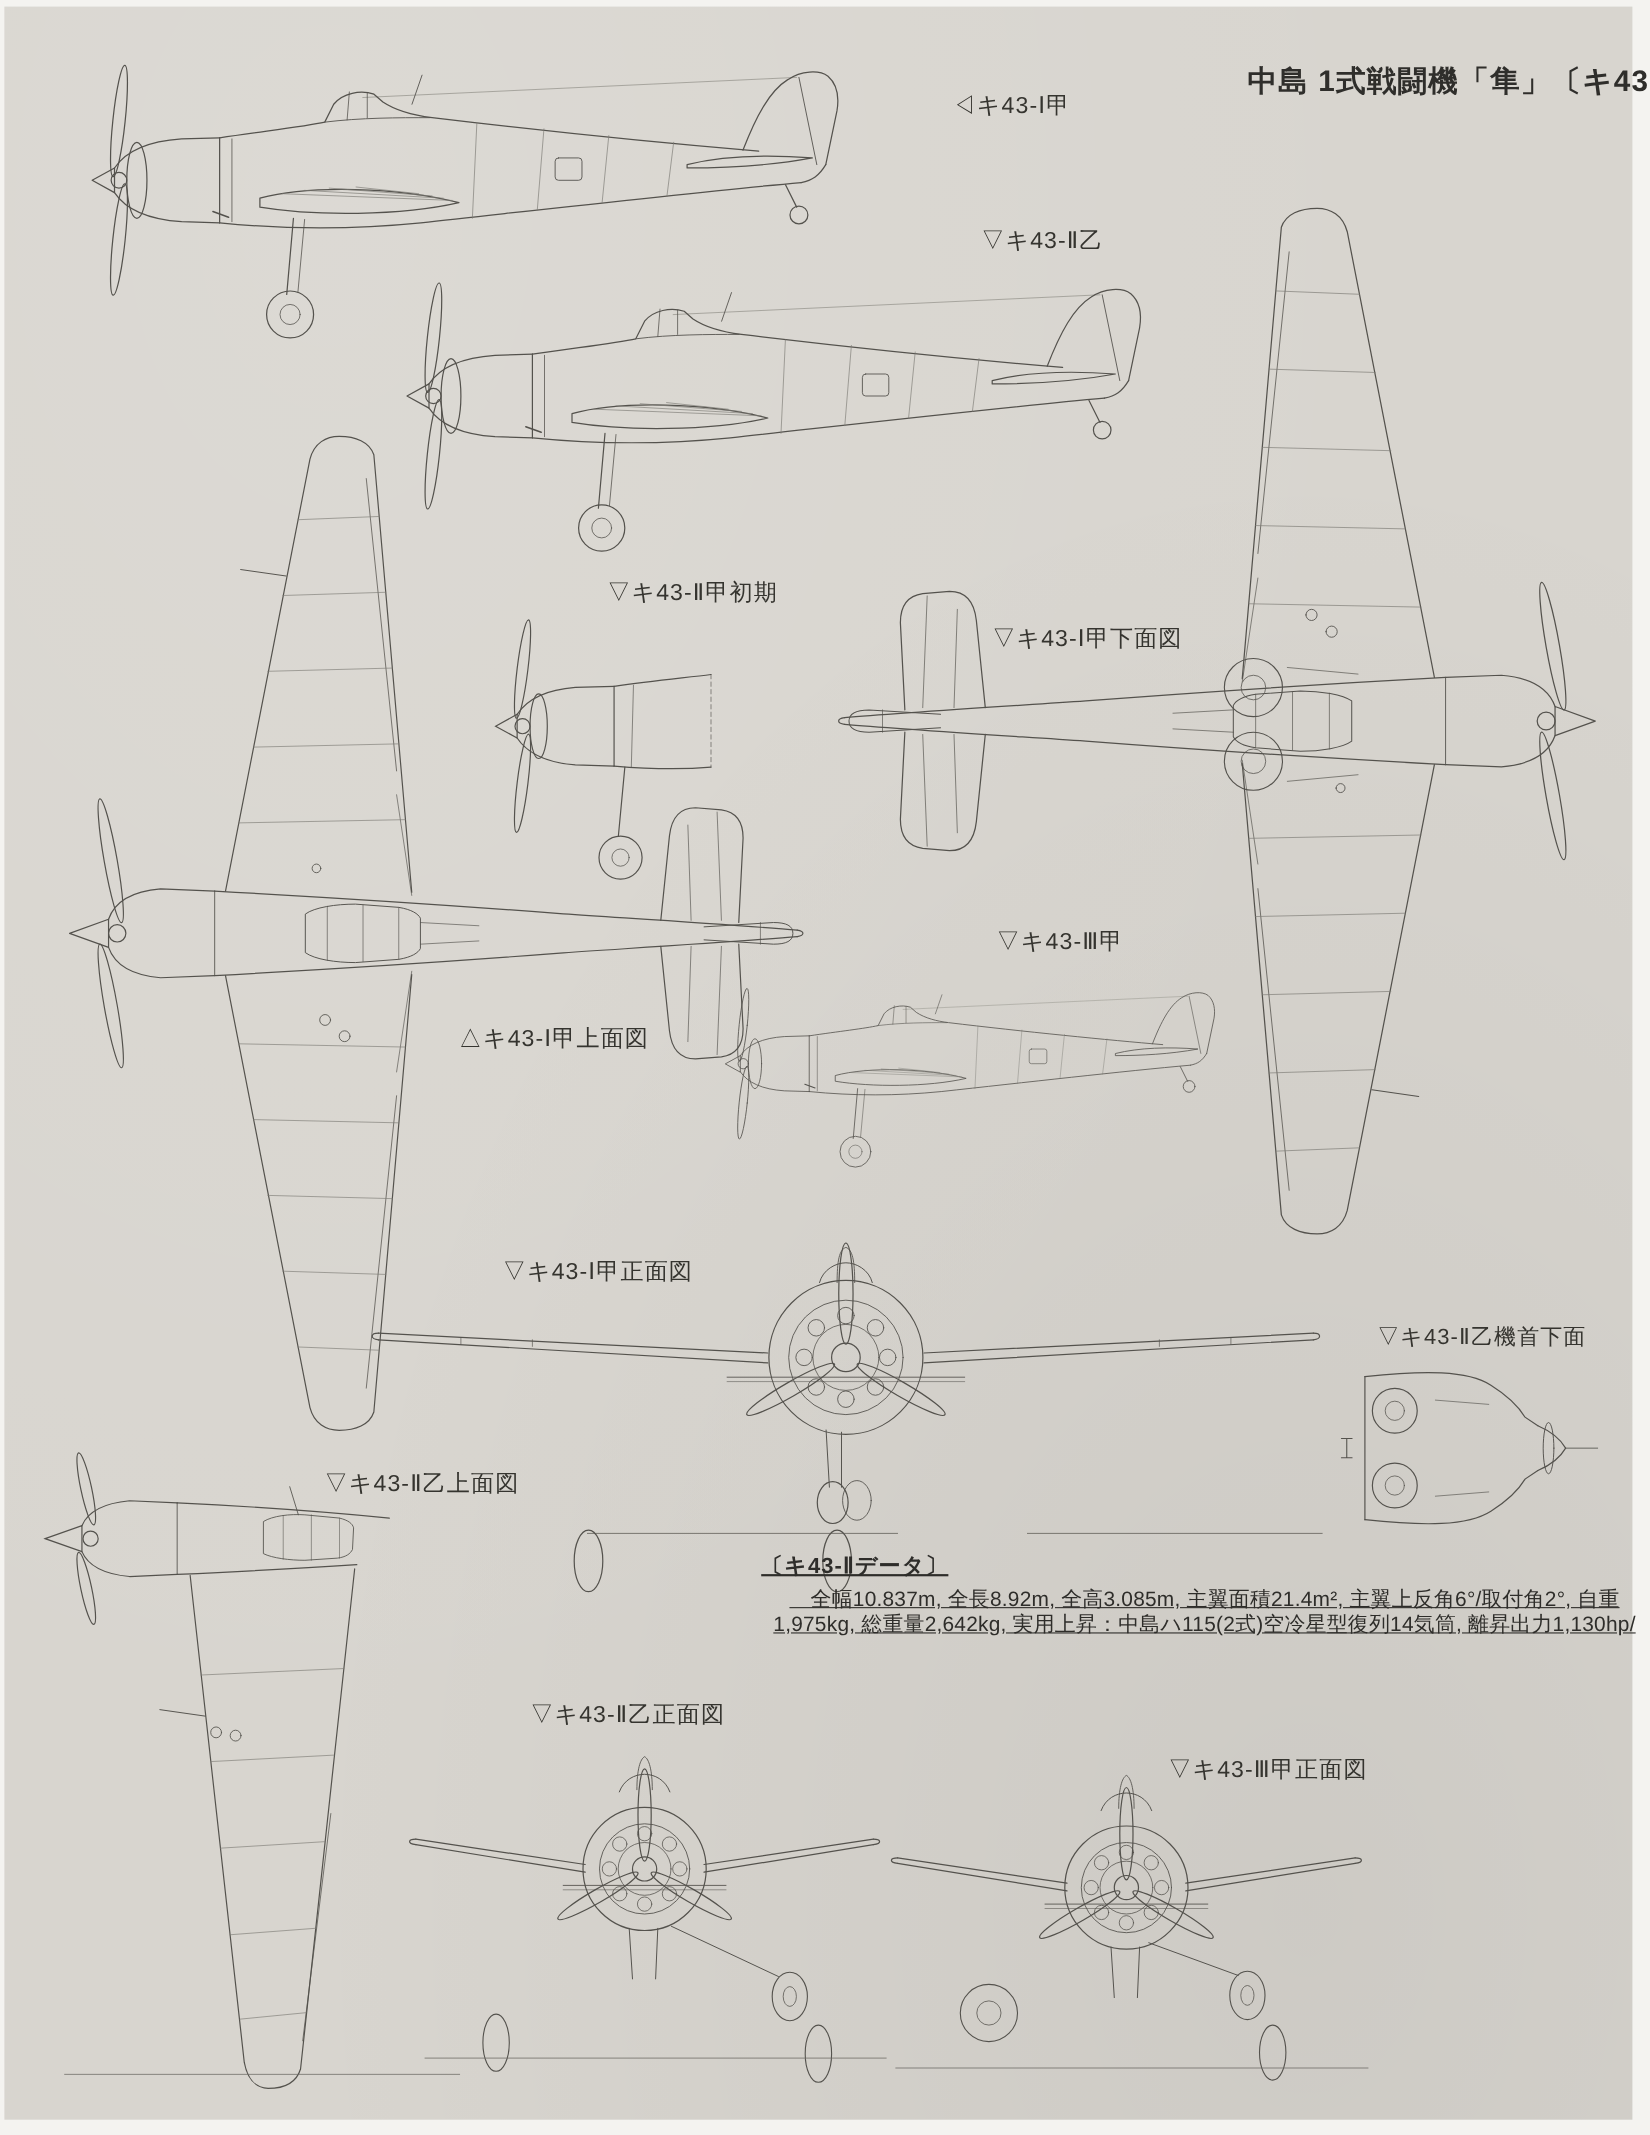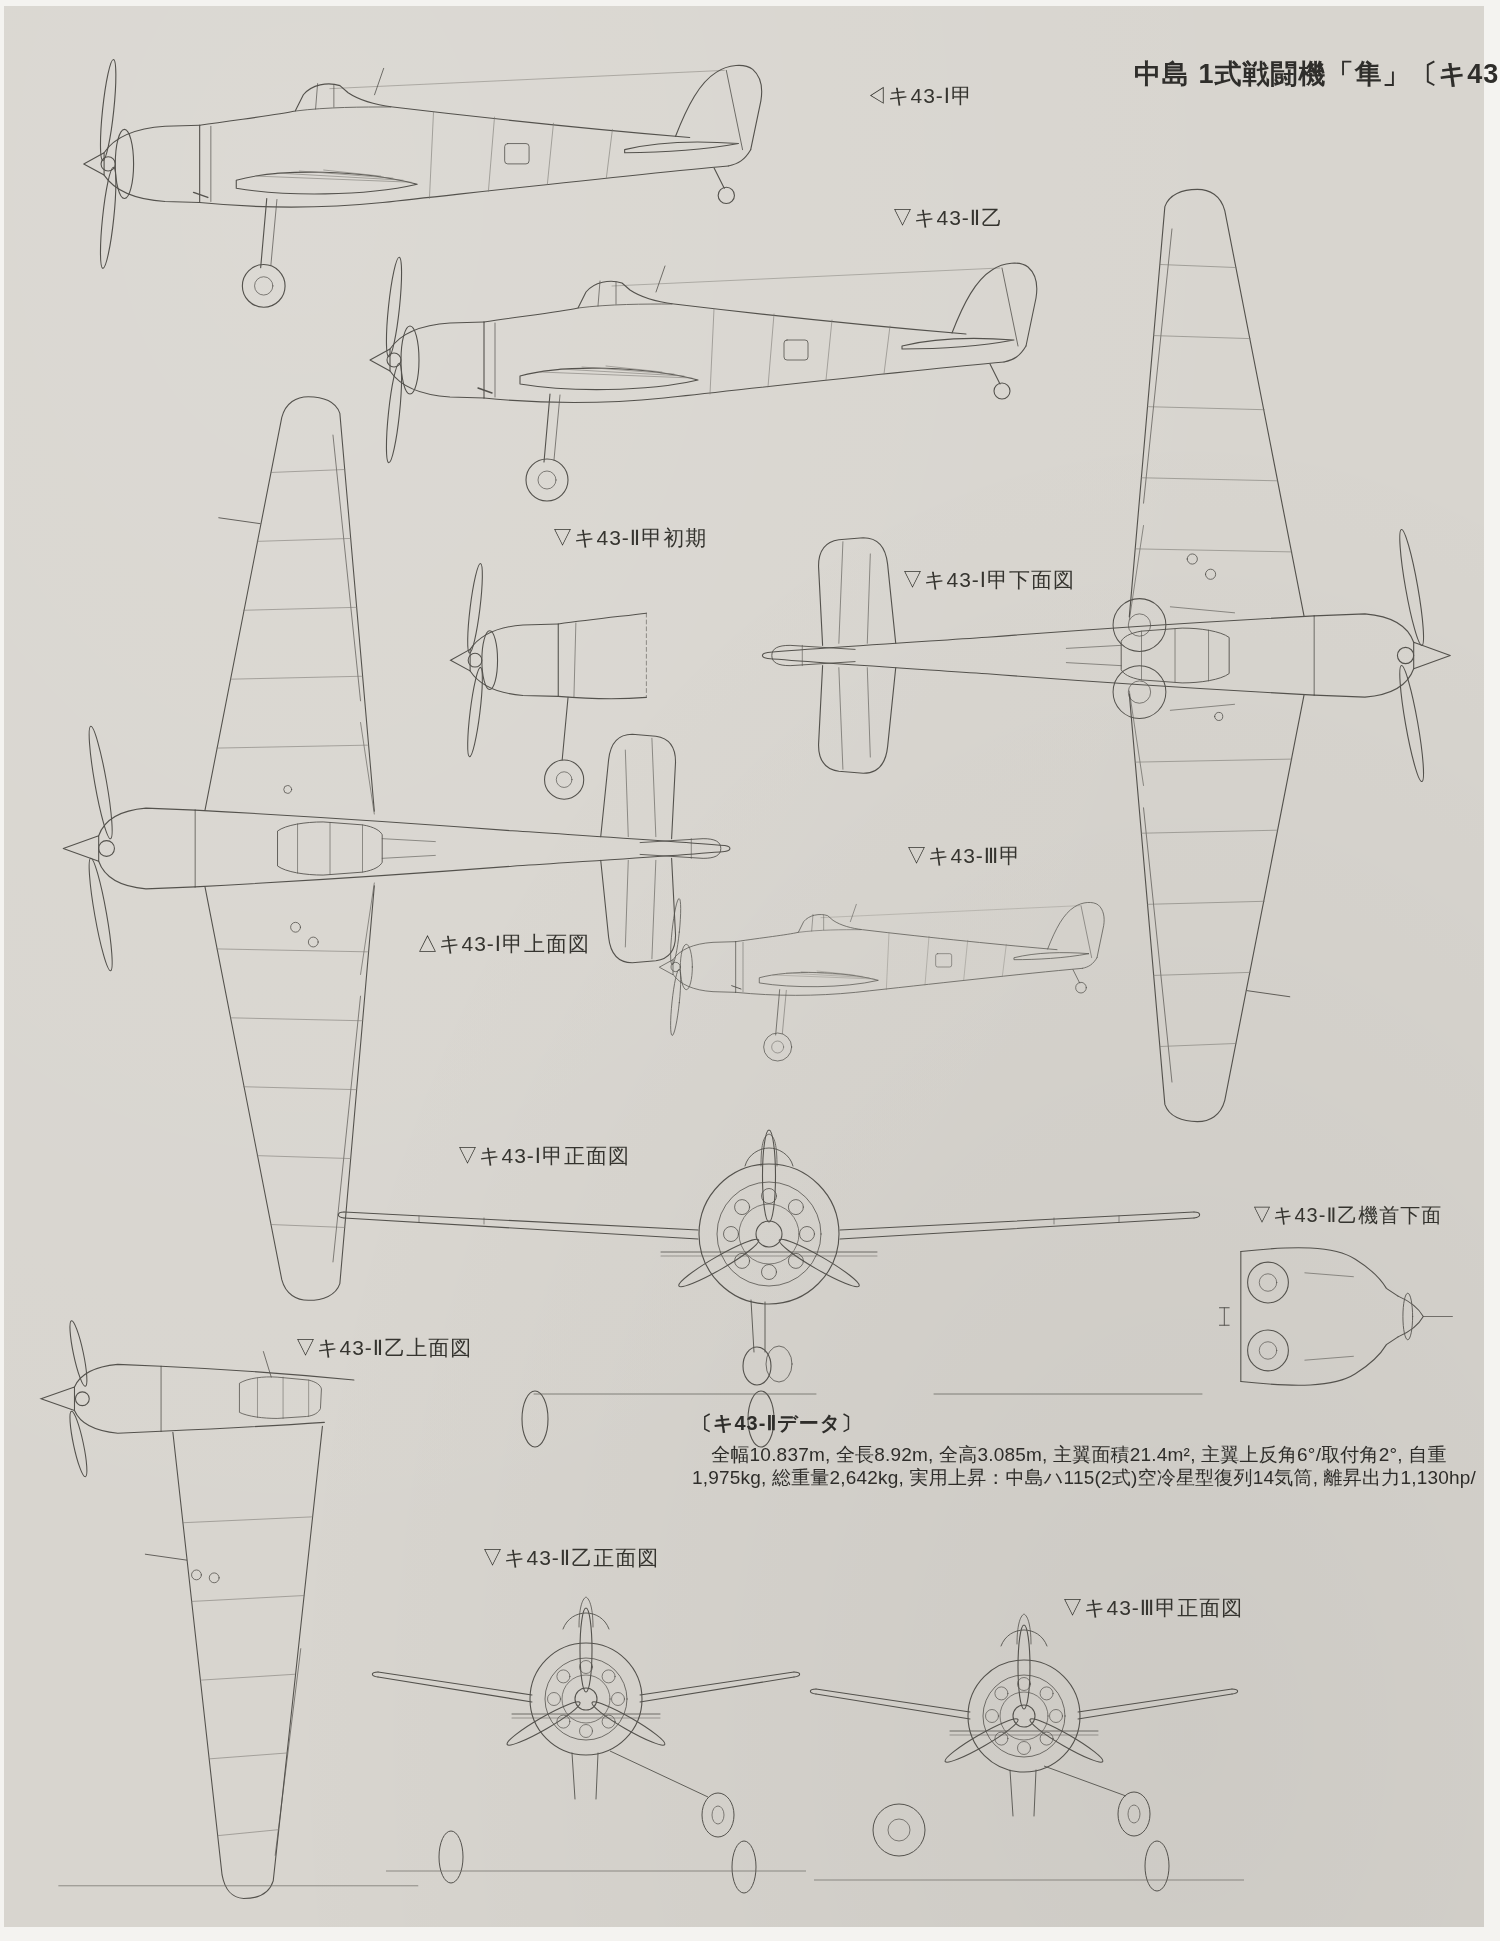--- a/index.html
+++ b/index.html
@@ -13,23 +13,23 @@
     color:#343331;
   }
   .title{
     position:absolute;left:1130px;top:50px;font-size:27px;font-weight:700;
     letter-spacing:1px;color:#2f2e2b;white-space:nowrap;
   }
   .lbl{
     position:absolute;font-size:21px;font-weight:400;color:#35342f;
     letter-spacing:1px;white-space:nowrap;
   }
-  .spec{position:absolute;left:688px;top:1404px;width:806px;color:#2e2d2a;}
+  .spec{position:absolute;left:688px;top:1404px;width:806px;color:#2e2d2a;text-decoration:underline;}
   .spec-h{font-size:20px;font-weight:600;margin-bottom:6px;letter-spacing:1px;}
-  .spec-line{font-size:19px;line-height:23.4px;letter-spacing:.2px;white-space:nowrap;}
+  .spec-line{font-size:19px;line-height:23.4px;letter-spacing:.2px;white-space:nowrap;text-align:center;}
   svg.dwg{position:absolute;overflow:visible;}
   .defs{position:absolute;width:0;height:0;}
 </style>
 </head>
 <body>
 
 <div class="paper">
 
   <svg class="defs" aria-hidden="true">
     <defs>

